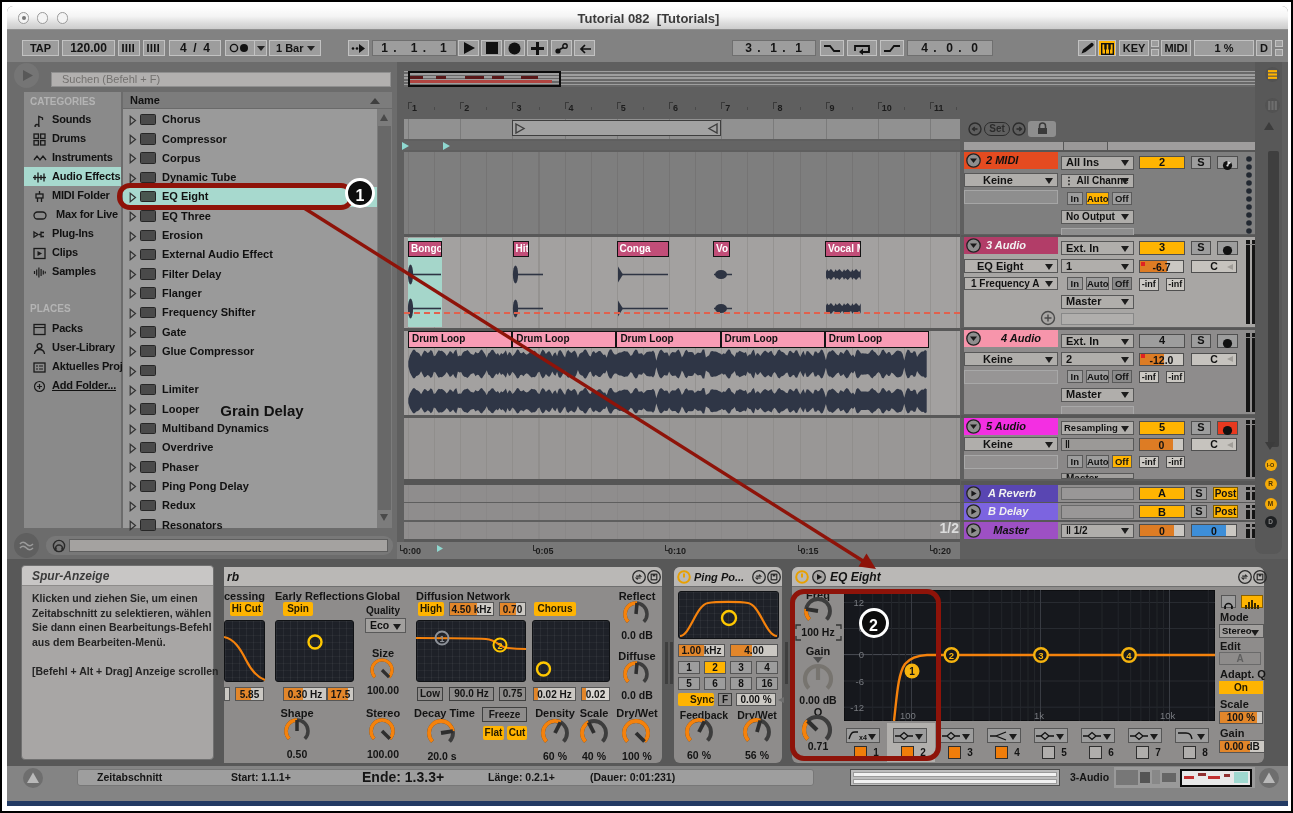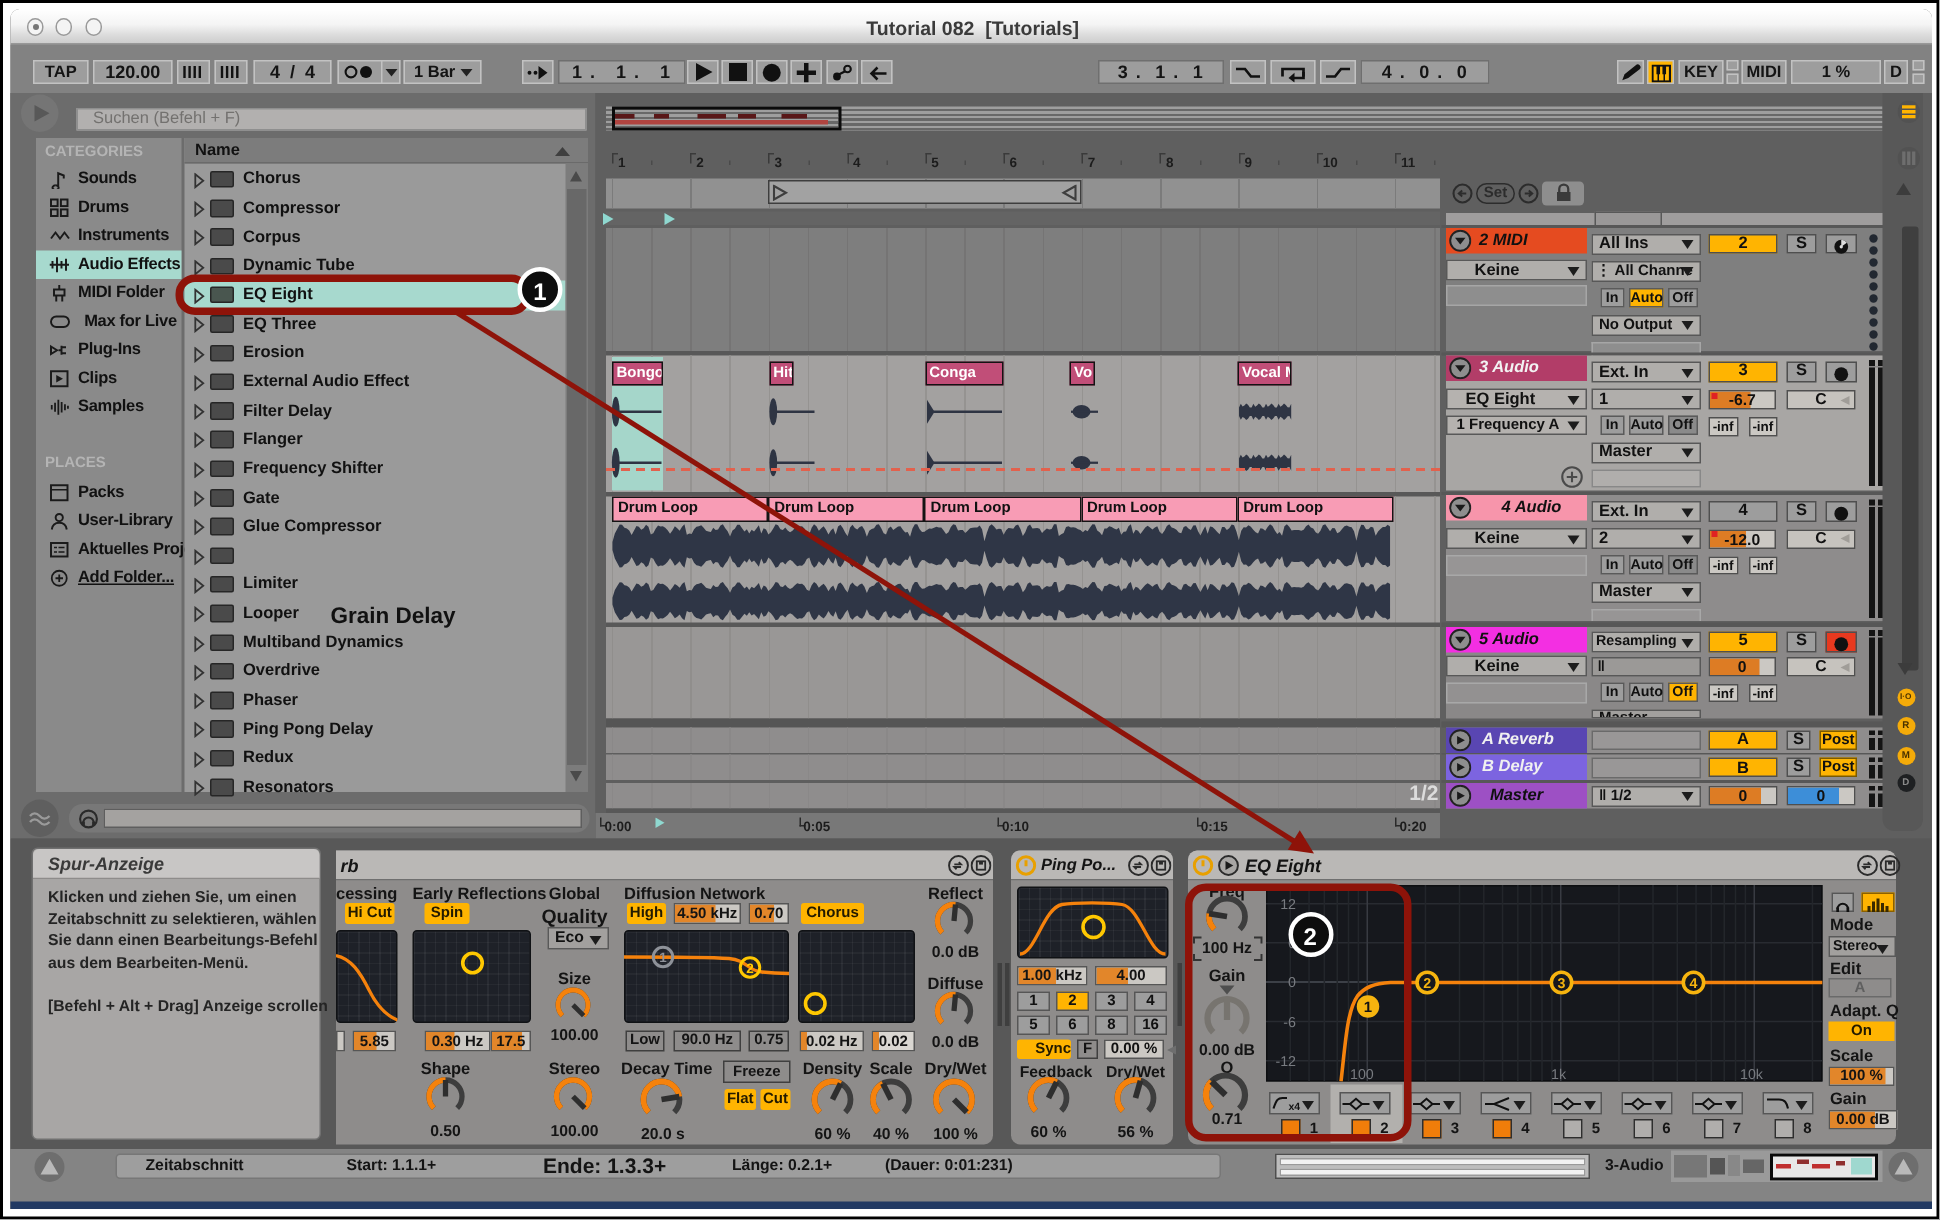--- a/index.html
+++ b/index.html
@@ -743,21 +743,21 @@
     </svg>
 <div class="ab" style="left:281px;top:685px;width:44px;height:14px;background:#cbc8c3;border:1px solid #565656;overflow:hidden">
       <div style="position:absolute;left:0;top:0;height:100%;width:45%;background:#e2862a"></div>
       <div style="position:absolute;left:0;top:0;width:100%;height:100%;text-align:center;font-size:10px;font-weight:bold;color:#141414;line-height:13px">0.30 Hz</div>
     </div>
 <div class="ab" style="left:325px;top:685px;width:27px;height:14px;background:#cbc8c3;border:1px solid #565656;overflow:hidden">
       <div style="position:absolute;left:0;top:0;height:100%;width:80%;background:#e2862a"></div>
       <div style="position:absolute;left:0;top:0;width:100%;height:100%;text-align:center;font-size:10px;font-weight:bold;color:#141414;line-height:13px">17.5</div>
     </div>
 <div class="ab " style="left:356px;top:588px;width:50px;height:12px;font-size:11px;color:#141414;font-weight:bold;text-align:center;line-height:12px;white-space:nowrap;">Global</div>
-<div class="ab " style="left:356px;top:603px;width:50px;height:12px;font-size:13px;color:#141414;font-weight:bold;text-align:center;line-height:12px;white-space:nowrap;">Quality</div>
+<div class="ab " style="left:356px;top:603px;width:50px;height:12px;font-size:10px;color:#141414;font-weight:bold;text-align:center;line-height:12px;white-space:nowrap;">Quality</div>
 <div class="ab " style="left:363px;top:616px;width:41px;height:15px;background:#a2a09e;border:1px solid #595959;font-size:10.5px;font-weight:bold;color:#111;padding-left:4px;line-height:13px">Eco<div style="position:absolute;right:4px;top:5px;width:0;height:0;border-left:4.5px solid transparent;border-right:4.5px solid transparent;border-top:6px solid #1c1c1c"></div></div>
 <div class="ab " style="left:356px;top:645px;width:50px;height:12px;font-size:11px;color:#141414;font-weight:bold;text-align:center;line-height:12px;white-space:nowrap;">Size</div>
 <div class="ab " style="left:356px;top:682px;width:50px;height:12px;font-size:10.5px;color:#141414;font-weight:bold;text-align:center;line-height:12px;white-space:nowrap;">100.00</div>
 <div class="ab " style="left:270px;top:705px;width:50px;height:12px;font-size:11px;color:#141414;font-weight:bold;text-align:center;line-height:12px;white-space:nowrap;">Shape</div>
 <div class="ab " style="left:270px;top:746px;width:50px;height:12px;font-size:10.5px;color:#141414;font-weight:bold;text-align:center;line-height:12px;white-space:nowrap;">0.50</div>
 <div class="ab " style="left:356px;top:705px;width:50px;height:12px;font-size:11px;color:#141414;font-weight:bold;text-align:center;line-height:12px;white-space:nowrap;">Stereo</div>
 <div class="ab " style="left:356px;top:746px;width:50px;height:12px;font-size:10.5px;color:#141414;font-weight:bold;text-align:center;line-height:12px;white-space:nowrap;">100.00</div>
 <div class="ab " style="left:414px;top:588px;width:110px;height:12px;font-size:11px;color:#141414;font-weight:bold;text-align:left;line-height:12px;white-space:nowrap;">Diffusion Network</div>
 <div class="ab " style="left:416px;top:600px;width:26px;height:14px;background:#ffb401;border-radius:2px;font-size:10px;font-weight:bold;color:#231a00;text-align:center;line-height:14px">High</div>
 <div class="ab" style="left:447px;top:600px;width:45px;height:14px;background:#cbc8c3;border:1px solid #565656;overflow:hidden">

